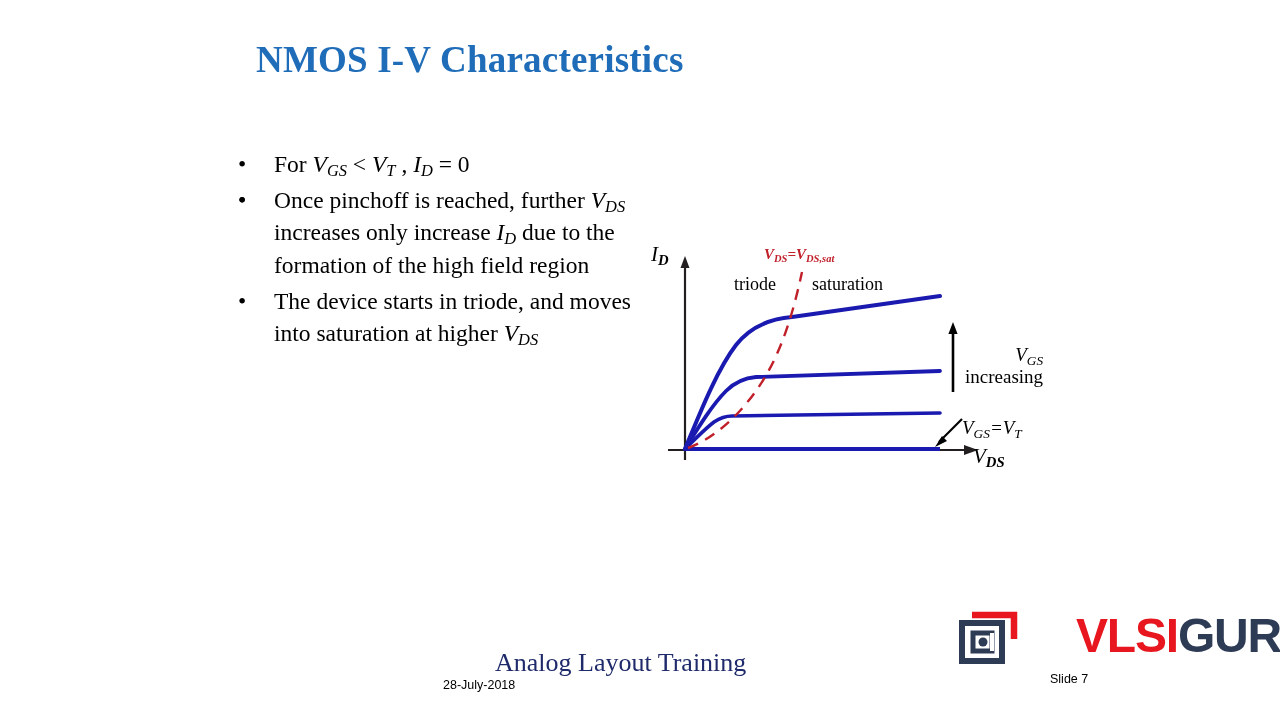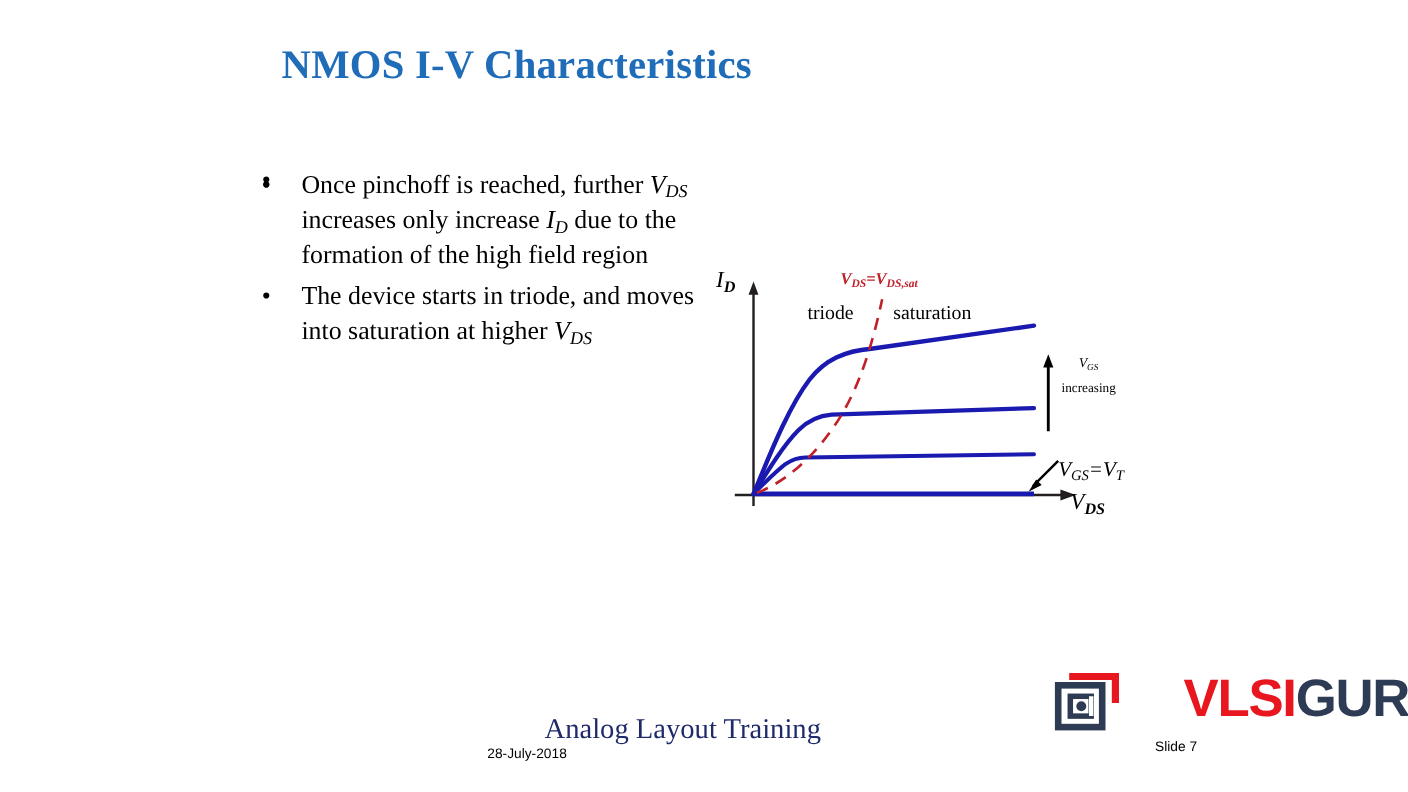--- a/index.html
+++ b/index.html
@@ -88,22 +88,22 @@
   }
   #lbl-id   { left: 11px;  top: 10px;  font-size: 21px; font-style: italic; }
   #lbl-id sub { font-weight: bold; }
   #lbl-vds  { left: 333px; top: 212px; font-size: 21px; font-style: italic; }
   #lbl-vds sub { font-weight: bold; }
   #lbl-dssat{ left: 124px; top: 14px;  font-size: 15px; color: #C0202A;
               font-style: italic; font-weight: bold; }
   #lbl-dssat sub { font-weight: bold; }
   #lbl-triode     { left: 94px;  top: 42px;  font-size: 18px; }
   #lbl-saturation { left: 172px; top: 42px;  font-size: 18px; }
-  #lbl-vgsinc { left: 325px; top: 87px; font-size: 12px; line-height: 22px;
-                text-align: center; }
+  #lbl-vgsinc { left: 325px; top: 112px; font-size: 19px; line-height: 22px;
+                text-align: right; }
   #lbl-vgsinc .v1 { font-style: italic; display: block; }
   #lbl-vgsinc .v2 { display: block; }
   #lbl-vgsvt { left: 322px; top: 185px; font-size: 19px; font-style: italic; }
 
   
   #logo {
     position: absolute;
     left: 958px;
     top: 609px;
     width: 288px;
@@ -158,20 +158,21 @@
 <body>
 
 <div id="slide">
 
   <div id="title">NMOS I-V Characteristics</div>
 
   <div id="body">
 
     <div class="bullet">
       <span class="dot">•</span>
+      <span>For&nbsp;<var>V<sub>GS</sub></var> &lt; <var>V<sub>T</sub></var> , <var>I<sub>D</sub></var> = 0</span>
     </div>
 
     <div class="bullet">
       <span class="dot">•</span>
     </div>
 
     <div class="bullet">
       <span class="dot">•</span>
       <span>Once pinchoff is reached, further <var>V<sub>DS</sub></var> increases only increase <var>I<sub>D</sub></var> due to the formation of the high field region</span>
     </div>

